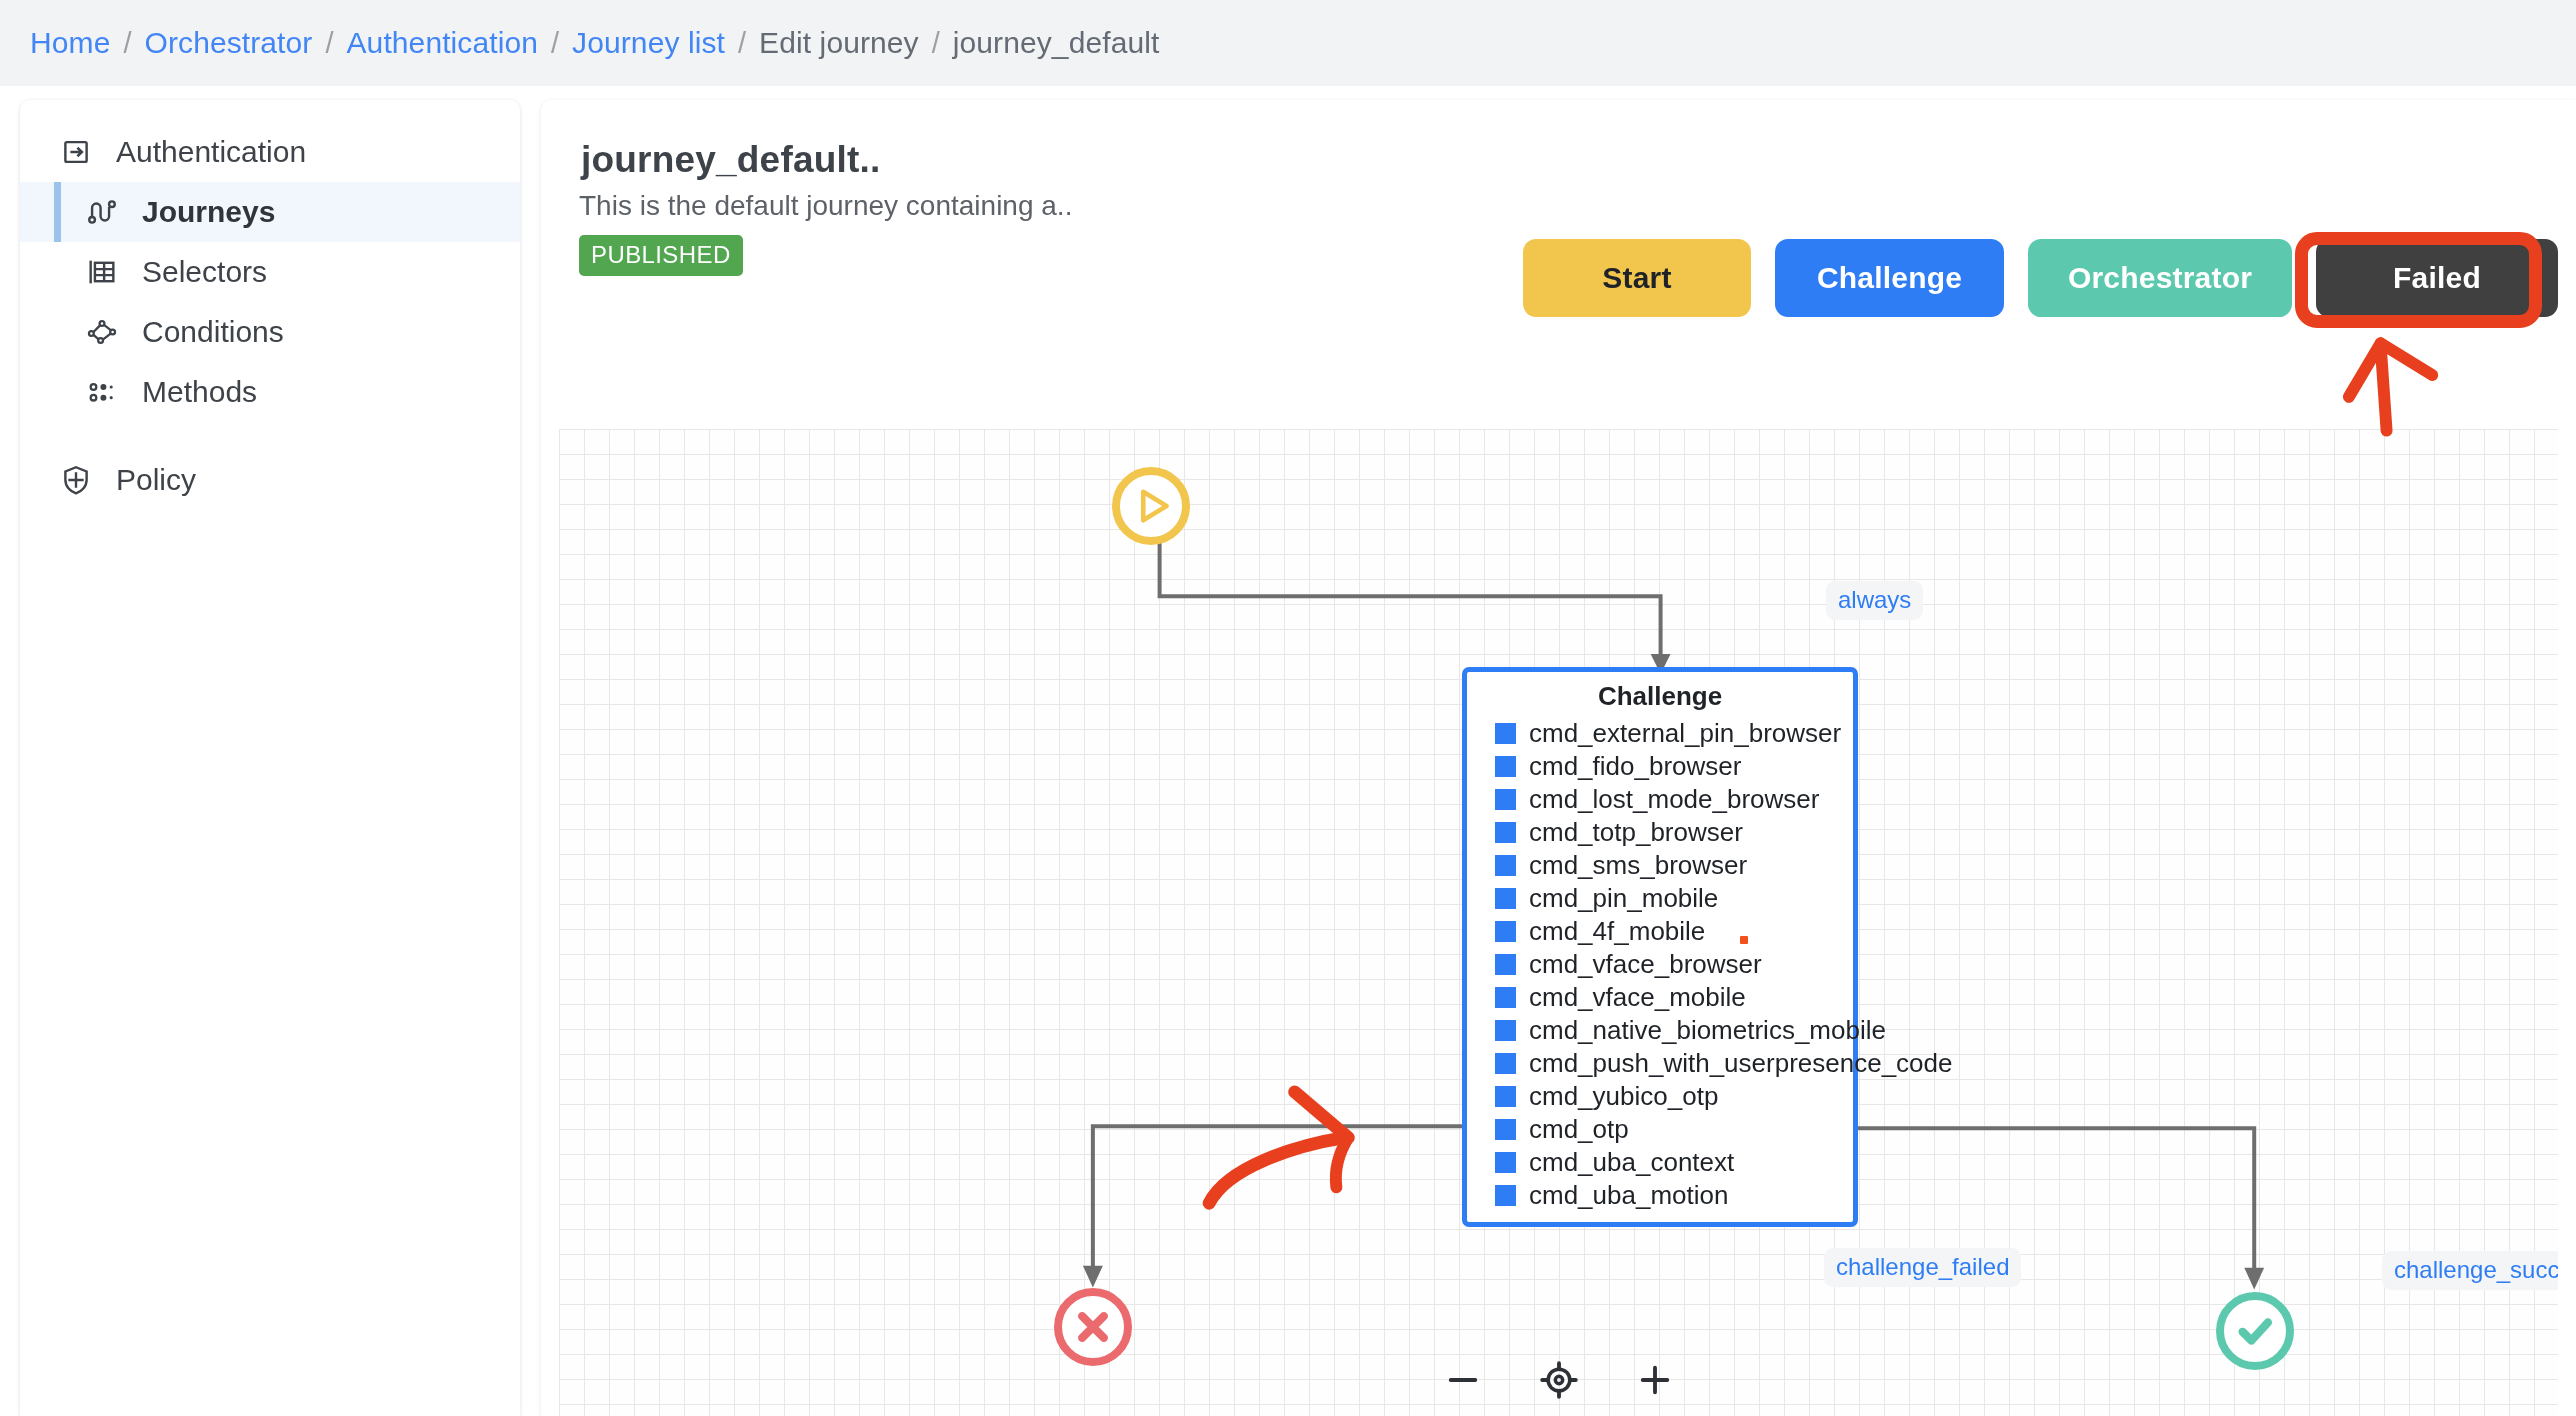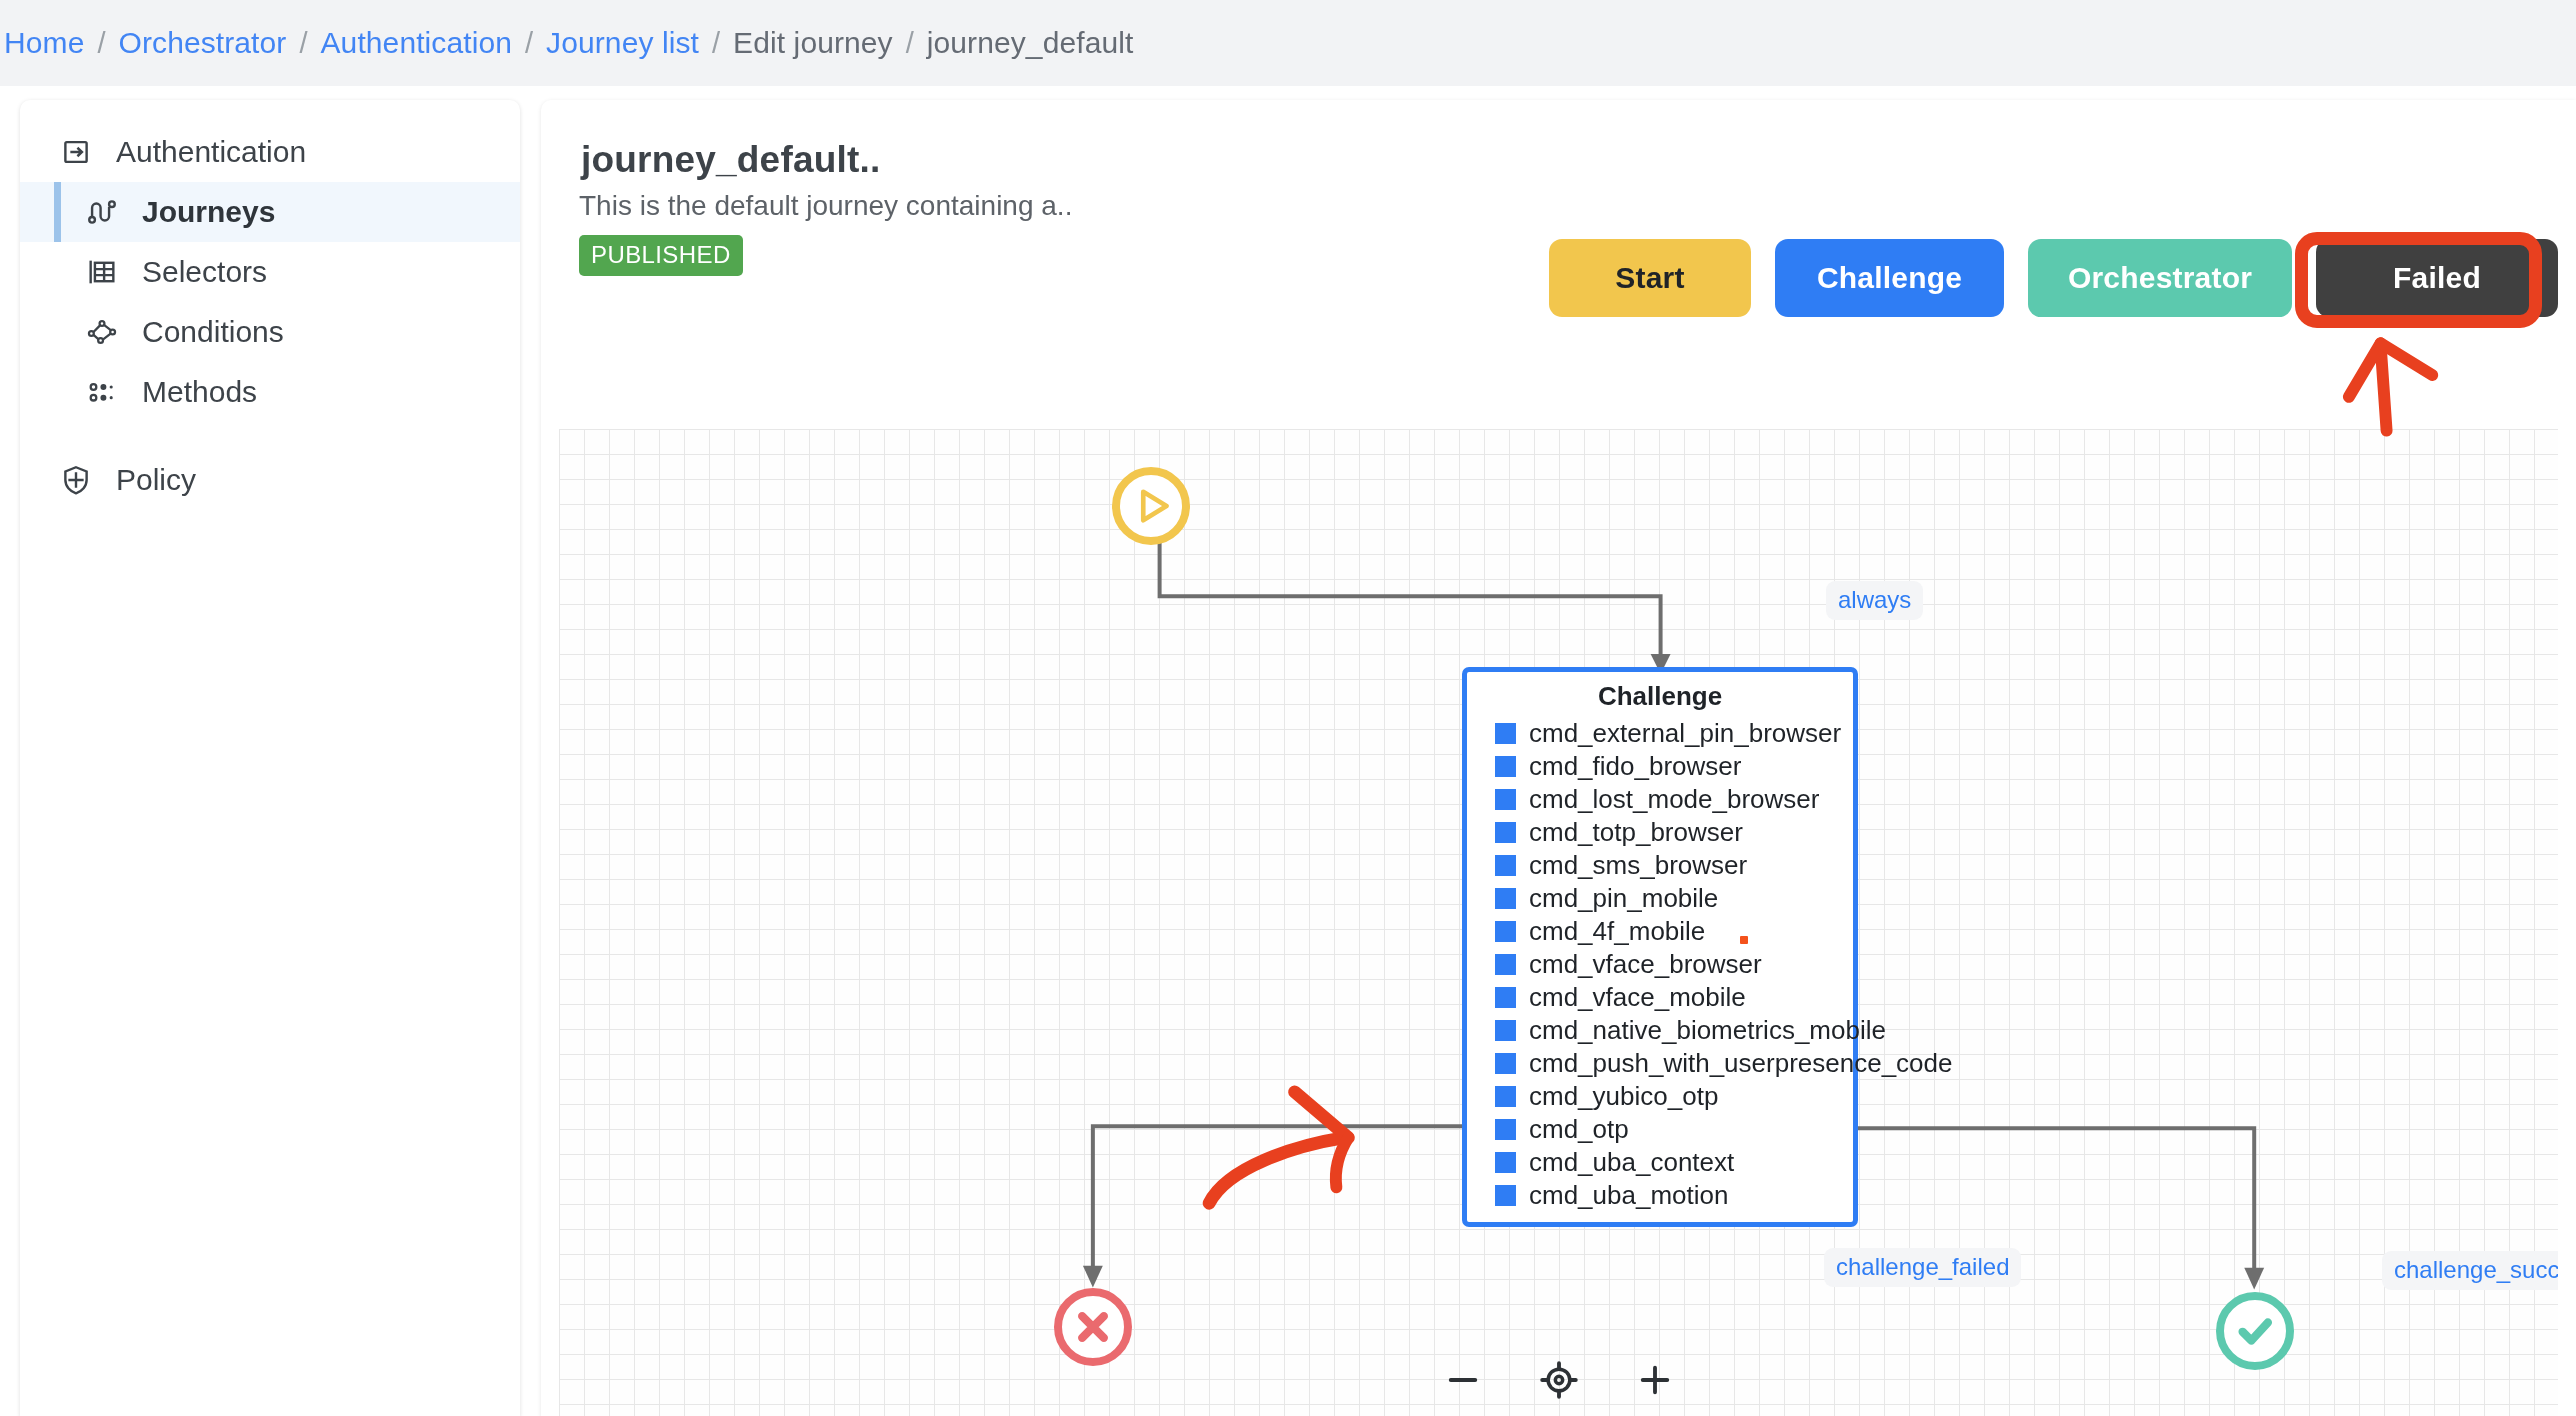--- a/index.html
+++ b/index.html
@@ -17,21 +17,21 @@
   }
 
   
   .breadcrumb-bar {
     position: absolute;
     left: 0; top: 0;
     width: 2576px; height: 86px;
     background: #f2f3f5;
     display: flex;
     align-items: center;
-    padding-left: 4px;
+    padding-left: 30px;
     box-sizing: border-box;
   }
   .crumb {
     font-size: 30px;
     color: #4285f4;
     letter-spacing: 0.1px;
     white-space: nowrap;
   }
   .crumb.current { color: #656b74; }
   .crumb-sep {
@@ -145,21 +145,21 @@
     font-weight: bold;
     font-family: "Liberation Sans", sans-serif;
     cursor: pointer;
     height: 78px;
     display: flex;
     align-items: center;
     justify-content: center;
     letter-spacing: 0.2px;
   }
   .btn-start       { width: 241px; background: #f3c council; }
-  .btn-start       { width: 202px; background: #f2c64d; color: #1f2328; }
+  .btn-start       { width: 228px; background: #f2c64d; color: #1f2328; }
   .btn-challenge   { width: 229px; background: #2f7df4; color: #ffffff; }
   .btn-auth        { width: 264px; background: #5cc9ae; color: #ffffff; }
   .btn-failed      { width: 242px; background: #404040; color: #ffffff; }
 
   
   .annot-ring {
     position: absolute;
     left: 1754px; top: 132px;
     width: 247px; height: 96px;
     border: 13px solid #e8401f;

